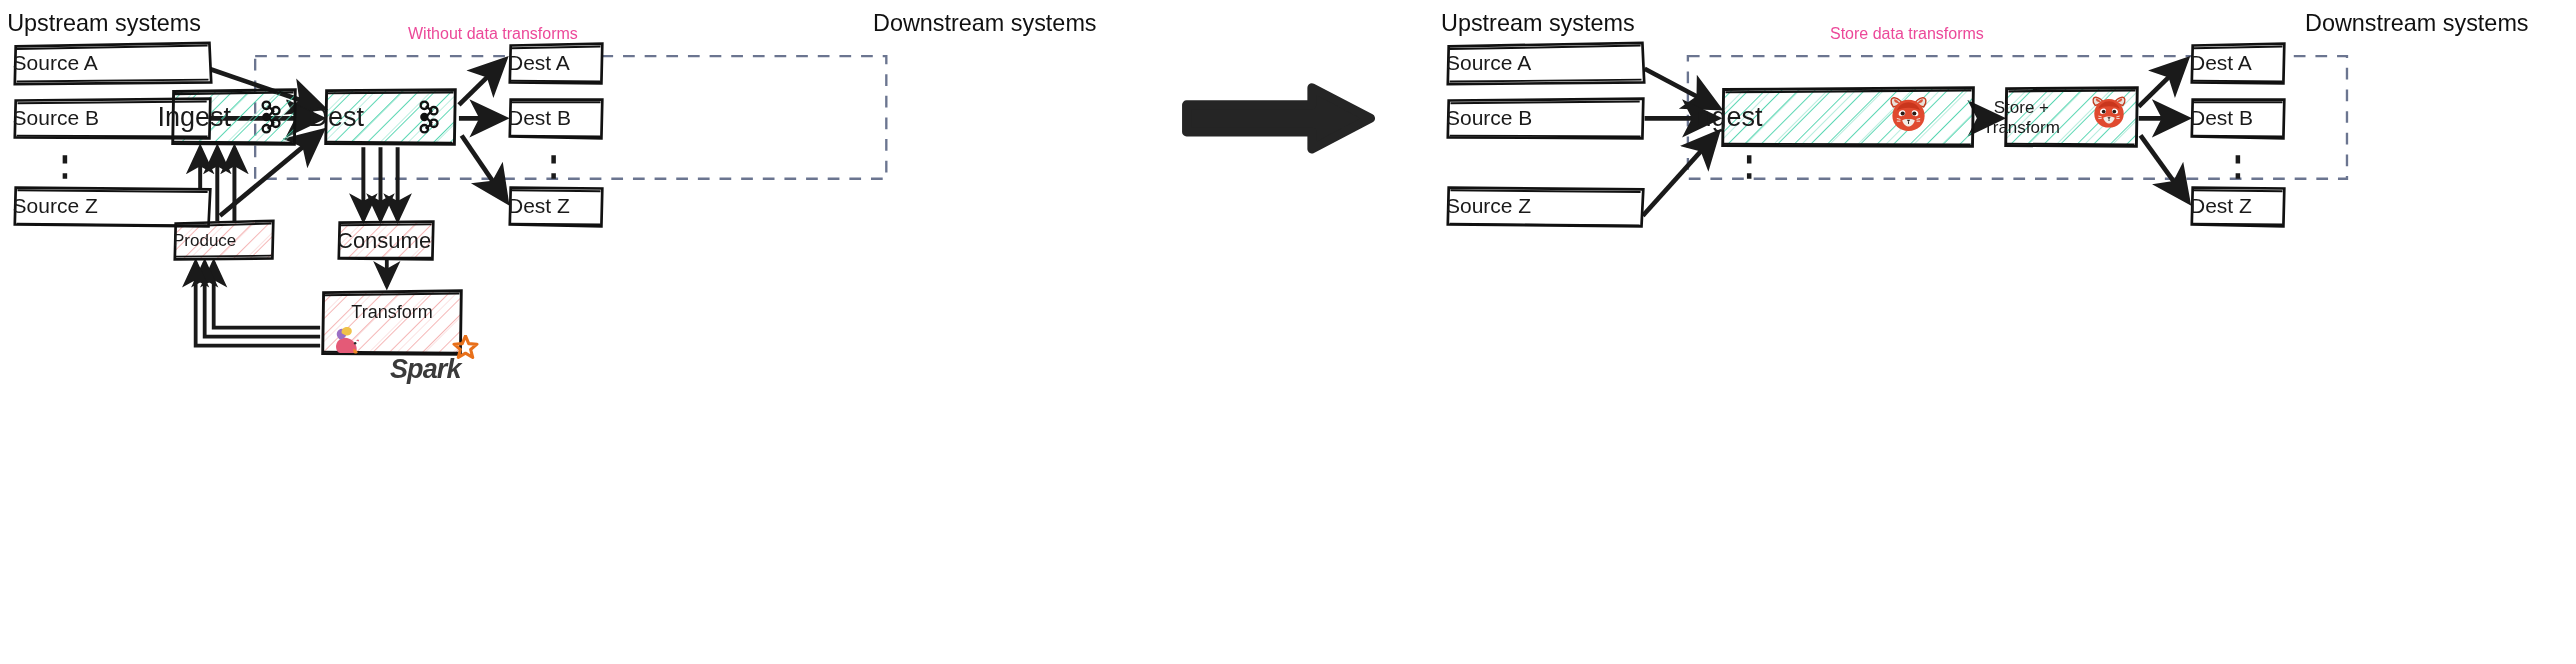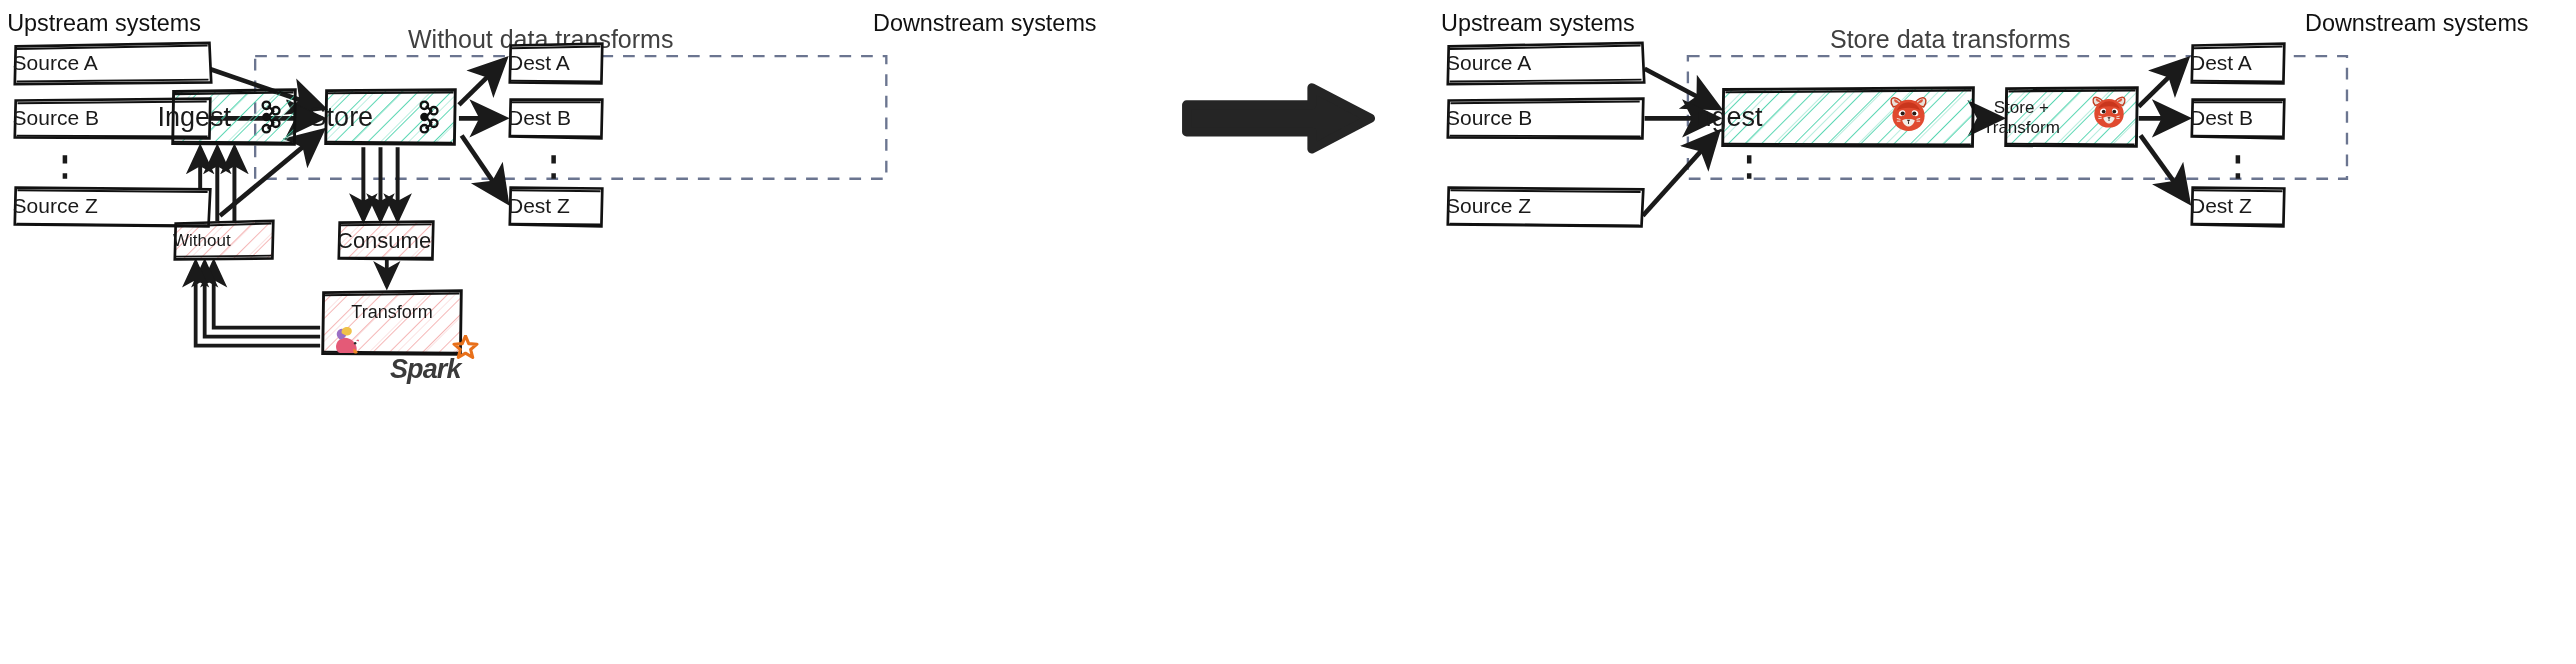--- a/index.html
+++ b/index.html
@@ -1,21 +1,21 @@
 <!DOCTYPE html>
 <html style="font-size:14.4px"><head>
 <meta charset="utf-8">
 <style>
   html,body{margin:0;padding:0;background:#ffffff;}
   body{width:2576px;height:665px;font-family:"Liberation Sans",sans-serif;overflow:hidden;}
   #stage{position:relative;width:2576px;height:665px;}
   svg.layer{position:absolute;left:0;top:0;width:2576px;height:665px;overflow:visible;}
 
   .hdr{position:absolute;font-size:23.4px;color:#111;white-space:nowrap;margin-top:8px;}
-  .panel-title{position:absolute;font-size:25px;color:#404040;white-space:nowrap;}
+  .panel-title{position:absolute;font-size:16px;color:#ec4899;white-space:nowrap;}
 
   .box{position:absolute;box-sizing:border-box;display:flex;align-items:center;
        justify-content:flex-start;}
   .box .lbl{position:relative;z-index:4;font-size:27px;color:#1a1a1a;text-align:center;
             line-height:1.15;white-space:pre-line;}
   .plain .lbl{font-size:21px;}
 
   .sk{position:absolute;left:0;top:0;width:100%;height:100%;z-index:2;}
   .fillhatch{position:absolute;z-index:1;}
 
@@ -164,21 +164,21 @@
   <div class="box" style="left:323px;top:87px;width:135px;height:61px;">
     <svg class="fillhatch" style="width:135px;height:61px;" viewBox="0 0 150 68" preserveAspectRatio="none">
       <path d="M4,4 L147,3 L146,64 L3,63 Z" fill="url(#hg2)"></path>
       <path d="M4,4 L147,3 L146,64 L3,63 Z" fill="url(#hg)" opacity="0.85"></path>
     </svg>
     <svg class="sk" viewBox="0 0 150 68" preserveAspectRatio="none">
       <path d="M4,4 L147,3 L146,64 L3,63 Z" fill="none" stroke="#111" stroke-width="3.2"></path>
       <path d="M5,7 L145,6" fill="none" stroke="#111" stroke-width="2.4"></path>
       <path d="M4,61 L144,62" fill="none" stroke="#111" stroke-width="2.2"></path>
     </svg>
-    <div class="lbl" style="transform:translateX(-14.4px);">Store</div>
+    <div class="lbl" style="transform:translateX(-14.4px);">Dest</div>
     <svg class="ico" style="left:91px;top:11.7px;width:27px;height:36px;" viewBox="0 0 30 40">
       <path d="M13,8 L20,13 M13,20 L20,13 M13,20 L20,27" stroke="#111" stroke-width="2.6" fill="none"></path>
       <circle cx="11.5" cy="7" r="4.1" fill="none" stroke="#111" stroke-width="2.6"></circle>
       <circle cx="11.5" cy="20" r="4.6" fill="#111"></circle>
       <circle cx="11.5" cy="33" r="4.1" fill="none" stroke="#111" stroke-width="2.6"></circle>
       <circle cx="22" cy="13" r="4.1" fill="none" stroke="#111" stroke-width="2.6"></circle>
       <circle cx="22" cy="27" r="4.1" fill="none" stroke="#111" stroke-width="2.6"></circle>
       <path d="M13,33 L20,27" stroke="#111" stroke-width="2.6" fill="none"></path>
     </svg>
   </div>
@@ -213,21 +213,21 @@
   <div class="box" style="left:173px;top:219px;width:103px;height:43px;">
     <svg class="fillhatch" style="width:103px;height:43px;" viewBox="0 0 114 48" preserveAspectRatio="none">
       <path d="M3,5 L111,2 L110,44 L2,45 Z" fill="url(#hp2)"></path>
       <path d="M3,5 L111,2 L110,44 L2,45 Z" fill="url(#hp)" opacity="0.8"></path>
     </svg>
     <svg class="sk" viewBox="0 0 114 48" preserveAspectRatio="none">
       <path d="M3,5 L111,2 L110,44 L2,45 Z" fill="none" stroke="#111" stroke-width="3"></path>
       <path d="M4,8 L109,5" fill="none" stroke="#111" stroke-width="2.2"></path>
       <path d="M3,42 L109,41" fill="none" stroke="#111" stroke-width="2"></path>
     </svg>
-    <div class="lbl" style="font-size:17px;">Without</div>
+    <div class="lbl" style="font-size:17px;">Produce</div>
   </div>
 
   <div class="box" style="left:337px;top:219px;width:99px;height:43px;">
     <svg class="fillhatch" style="width:99px;height:43px;" viewBox="0 0 110 48" preserveAspectRatio="none">
       <path d="M3,4 L107,3 L106,45 L2,44 Z" fill="url(#hp2)"></path>
       <path d="M3,4 L107,3 L106,45 L2,44 Z" fill="url(#hp)" opacity="0.8"></path>
     </svg>
     <svg class="sk" viewBox="0 0 110 48" preserveAspectRatio="none">
       <path d="M3,4 L107,3 L106,45 L2,44 Z" fill="none" stroke="#111" stroke-width="3"></path>
       <path d="M4,7 L105,6" fill="none" stroke="#111" stroke-width="2.2"></path>

